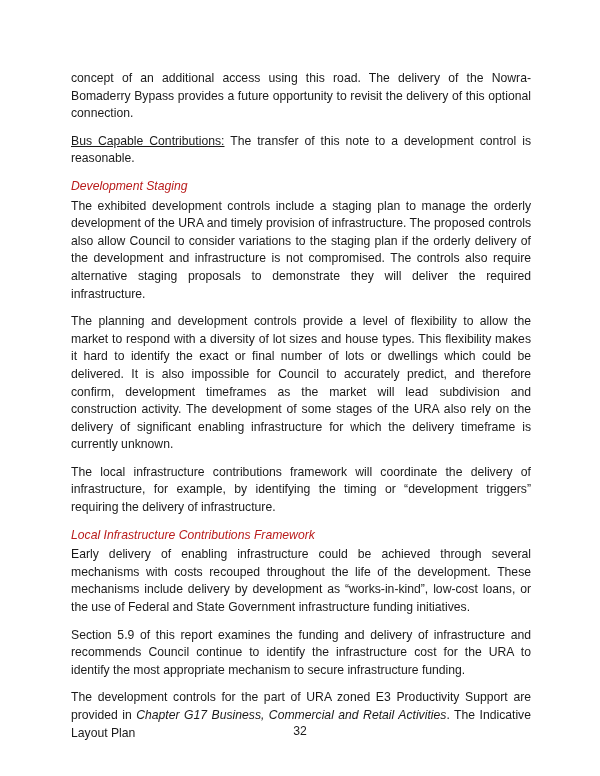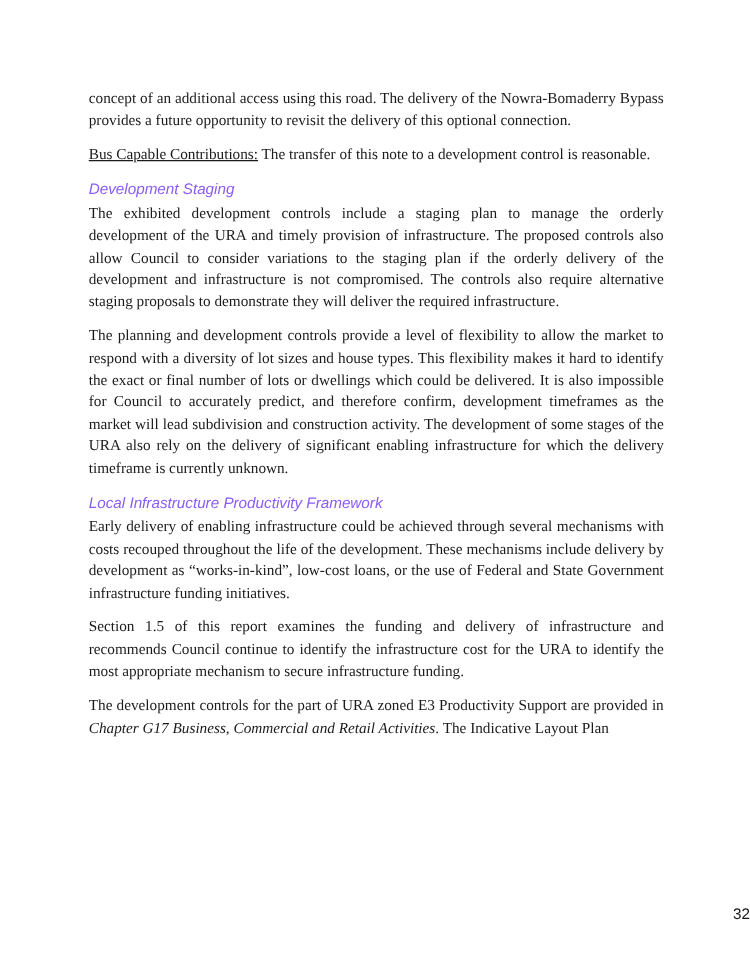--- a/index.html
+++ b/index.html
@@ -2,43 +2,44 @@
 <html><head>
 <meta charset="utf-8">
 <style>
   html, body { margin: 0; padding: 0; background: #ffffff; }
   body { width: 600px; height: 776px; position: relative; overflow: hidden; }
   .page {
     position: absolute; left: 71px; top: 70px; width: 460px;
     font-family: "Liberation Sans", sans-serif;
     font-size: 12.2px; line-height: 17.6px; color: #1a1a1a;
   }
-  p { margin: 0 0 10px 0; text-align: justify; font-family: Liberation Serif, serif; }
+  p { margin: 0 0 10px 0; text-align: justify; }
   .u { text-decoration: underline; }
   h3 {
     margin: 0 0 2px 0; font-weight: normal; font-style: italic;
-    color: #8b5cf6; font-size: 12.2px; line-height: 17.6px;
+    color: #b91c1c; font-size: 12.2px; line-height: 17.6px;
   }
   .it { font-style: italic; }
   .pagenum {
-    position: absolute; left: 0; width: 600px; top: 724px; text-align: right;
+    position: absolute; left: 0; width: 600px; top: 724px; text-align: center;
     font-family: "Liberation Sans", sans-serif; font-size: 12.2px; color: #1a1a1a;
   }
 </style>
 </head>
 <body>
 
 <div class="page">
   <p>concept of an additional access using this road. The delivery of the Nowra-Bomaderry Bypass provides a future opportunity to revisit the delivery of this optional connection.</p>
   <p><span class="u">Bus Capable Contributions:</span><span> The transfer of this note to a development control is reasonable.</span></p>
 
   <h3>Development Staging</h3>
   <p>The exhibited development controls include a staging plan to manage the orderly development of the URA and timely provision of infrastructure. The proposed controls also allow Council to consider variations to the staging plan if the orderly delivery of the development and infrastructure is not compromised. The controls also require alternative staging proposals to demonstrate they will deliver the required infrastructure.</p>
   <p>The planning and development controls provide a level of flexibility to allow the market to respond with a diversity of lot sizes and house types. This flexibility makes it hard to identify the exact or final number of lots or dwellings which could be delivered. It is also impossible for Council to accurately predict, and therefore confirm, development timeframes as the market will lead subdivision and construction activity. The development of some stages of the URA also rely on the delivery of significant enabling infrastructure for which the delivery timeframe is currently unknown.</p>
+  <p>The local infrastructure contributions framework will coordinate the delivery of infrastructure, for example, by identifying the timing or “development triggers” requiring the delivery of infrastructure.</p>
 
-  <h3>Local Infrastructure Productivity Framework</h3>
+  <h3>Local Infrastructure Contributions Framework</h3>
   <p>Early delivery of enabling infrastructure could be achieved through several mechanisms with costs recouped throughout the life of the development. These mechanisms include delivery by development as “works-in-kind”, low-cost loans, or the use of Federal and State Government infrastructure funding initiatives.</p>
-  <p>Section 1.5 of this report examines the funding and delivery of infrastructure and recommends Council continue to identify the infrastructure cost for the URA to identify the most appropriate mechanism to secure infrastructure funding.</p>
+  <p>Section 5.9 of this report examines the funding and delivery of infrastructure and recommends Council continue to identify the infrastructure cost for the URA to identify the most appropriate mechanism to secure infrastructure funding.</p>
 
   <p><span>The development controls for the part of URA zoned E3 Productivity Support are provided in </span><span class="it">Chapter G17 Business, Commercial and Retail Activities</span><span>. The Indicative Layout Plan</span></p>
 </div>
 
 <div class="pagenum">32</div>
 
 </body></html>

